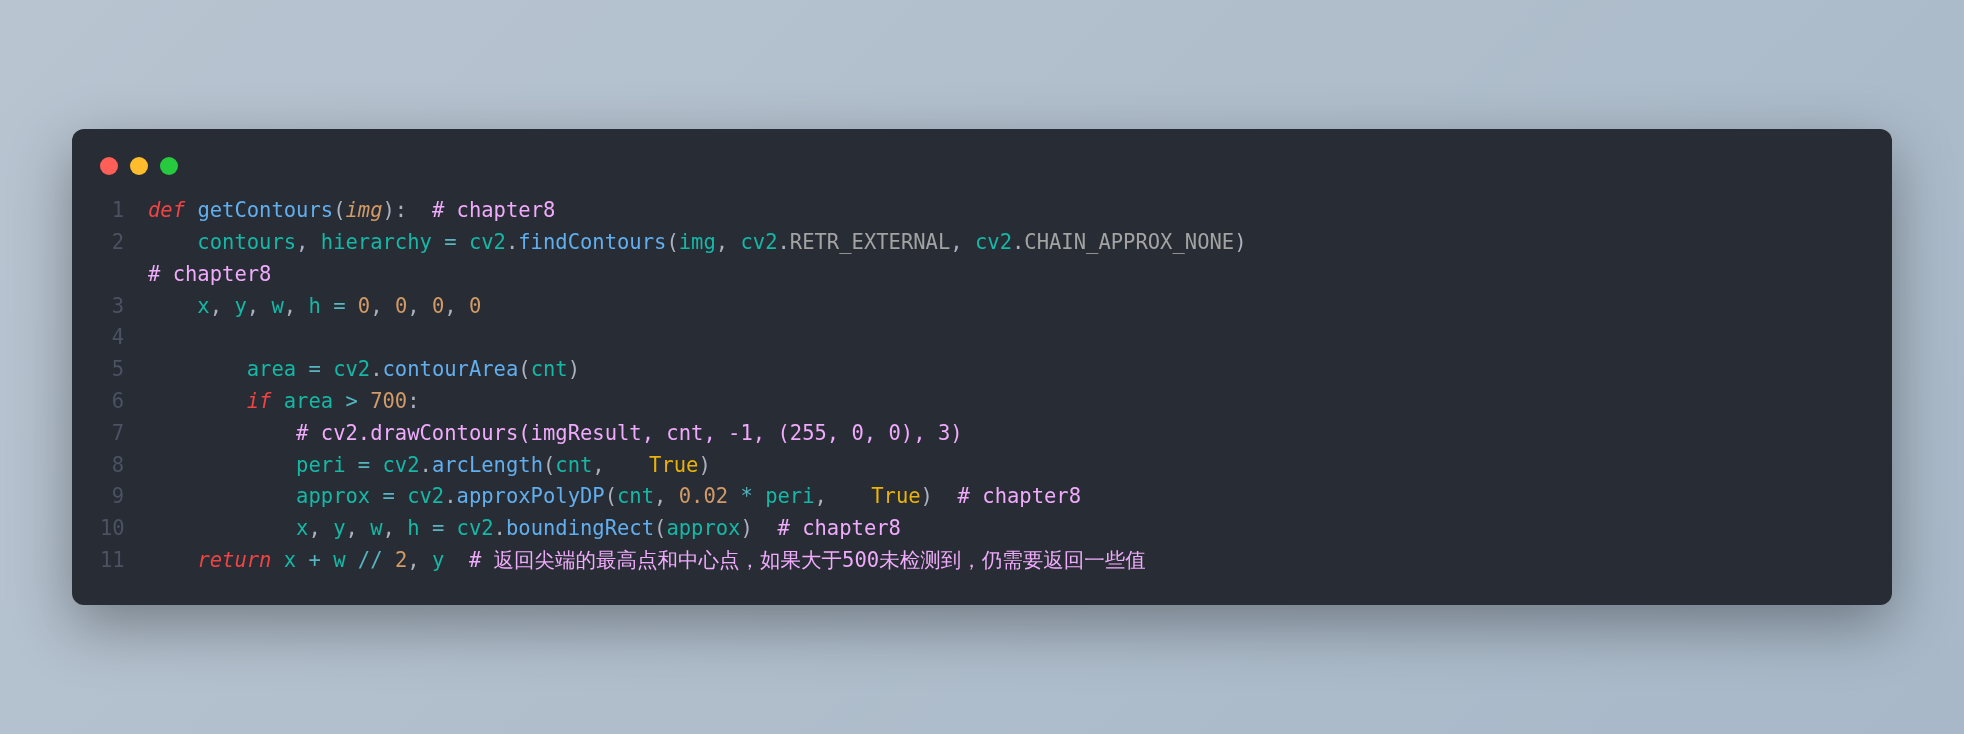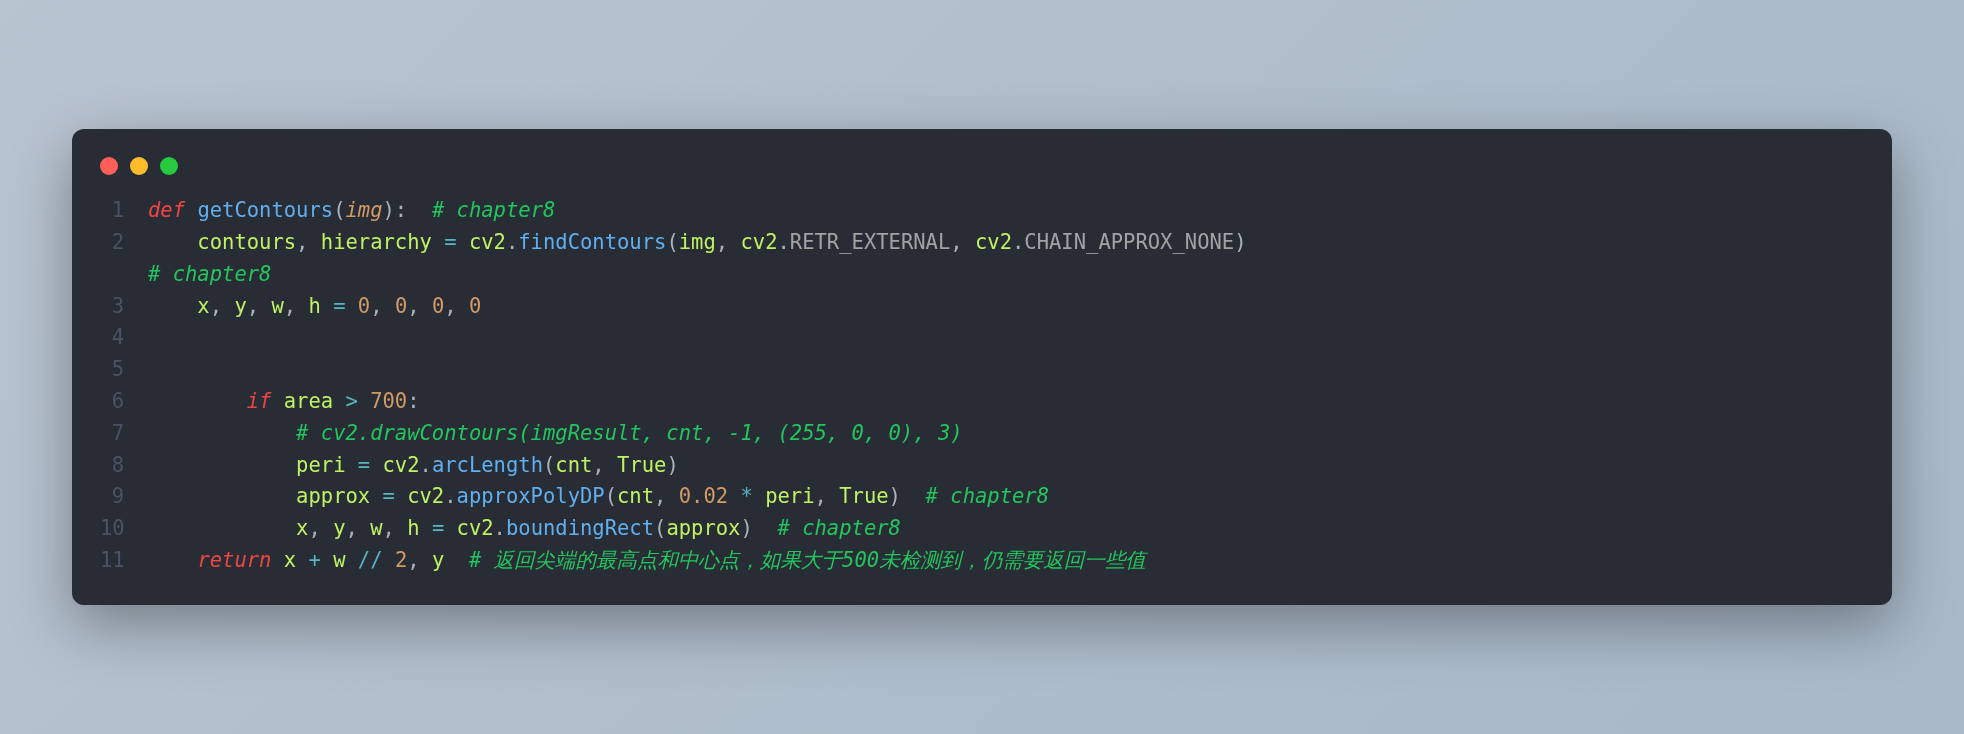--- a/index.html
+++ b/index.html
@@ -49,42 +49,42 @@
     padding-right: 24px;
     user-select: none;
     flex-shrink: 0;
   }
   .code { color: #abb2bf; }
   .kw { color: #ef4444; font-style: italic; }
   .fn { color: #61afef; }
   .param { color: #d19a66; font-style: italic; }
   .num { color: #d19a66; }
   .op { color: #56b6c2; }
-  .comment { color: #22c55e; font-style: italic; }
-  .ident { color: #bef264; }
+  .comment { color: #f0abfc; }
+  .ident { color: #14b8a6; }
   .attr { color: #a3a3a3; }
   .punct { color: #abb2bf; }
-  .bool { color: #bef264; }
+  .bool { color: #eab308; margin-left: 32px; }
 </style>
 </head>
 <body>
 
 <div class="window">
   <div class="titlebar">
     <div class="dot red"></div>
     <div class="dot yellow"></div>
     <div class="dot green"></div>
   </div>
   <div class="code-area" id="code-area">
       <div class="line"><span class="gutter">1</span><span class="code"><span class="kw">def </span><span class="fn">getContours</span><span class="punct">(</span><span class="param">img</span><span class="punct">):  </span><span class="comment"># chapter8</span></span></div>
       <div class="line"><span class="gutter">2</span><span class="code"><span class="ident">    contours</span><span class="punct">, </span><span class="ident">hierarchy </span><span class="op">= </span><span class="ident">cv2</span><span class="punct">.</span><span class="fn">findContours</span><span class="punct">(</span><span class="ident">img</span><span class="punct">, </span><span class="ident">cv2</span><span class="punct">.</span><span class="attr">RETR_EXTERNAL</span><span class="punct">, </span><span class="ident">cv2</span><span class="punct">.</span><span class="attr">CHAIN_APPROX_NONE</span><span class="punct">)  </span></span></div>
       <div class="line"><span class="gutter"></span><span class="code"><span class="comment"># chapter8</span></span></div>
       <div class="line"><span class="gutter">3</span><span class="code"><span class="ident">    x</span><span class="punct">, </span><span class="ident">y</span><span class="punct">, </span><span class="ident">w</span><span class="punct">, </span><span class="ident">h </span><span class="op">= </span><span class="num">0</span><span class="punct">, </span><span class="num">0</span><span class="punct">, </span><span class="num">0</span><span class="punct">, </span><span class="num">0</span></span></div>
       <div class="line"><span class="gutter">4</span></div>
-      <div class="line"><span class="gutter">5</span></div>
+      <div class="line"><span class="gutter">5</span><span class="code"><span class="ident">        area </span><span class="op">= </span><span class="ident">cv2</span><span class="punct">.</span><span class="fn">contourArea</span><span class="punct">(</span><span class="ident">cnt</span><span class="punct">)</span></span></div>
       <div class="line"><span class="gutter">6</span><span class="code"><span class="ident">        </span><span class="kw">if </span><span class="ident">area </span><span class="op">&gt; </span><span class="num">700</span><span class="punct">:</span></span></div>
       <div class="line"><span class="gutter">7</span><span class="code"><span class="ident">            </span><span class="comment"># cv2.drawContours(imgResult, cnt, -1, (255, 0, 0), 3)</span></span></div>
       <div class="line"><span class="gutter">8</span><span class="code"><span class="ident">            peri </span><span class="op">= </span><span class="ident">cv2</span><span class="punct">.</span><span class="fn">arcLength</span><span class="punct">(</span><span class="ident">cnt</span><span class="punct">, </span><span class="bool">True</span><span class="punct">)</span></span></div>
       <div class="line"><span class="gutter">9</span><span class="code"><span class="ident">            approx </span><span class="op">= </span><span class="ident">cv2</span><span class="punct">.</span><span class="fn">approxPolyDP</span><span class="punct">(</span><span class="ident">cnt</span><span class="punct">, </span><span class="num">0.02</span><span class="op"> * </span><span class="ident">peri</span><span class="punct">, </span><span class="bool">True</span><span class="punct">)  </span><span class="comment"># chapter8</span></span></div>
       <div class="line"><span class="gutter">10</span><span class="code"><span class="ident">            x</span><span class="punct">, </span><span class="ident">y</span><span class="punct">, </span><span class="ident">w</span><span class="punct">, </span><span class="ident">h </span><span class="op">= </span><span class="ident">cv2</span><span class="punct">.</span><span class="fn">boundingRect</span><span class="punct">(</span><span class="ident">approx</span><span class="punct">)  </span><span class="comment"># chapter8</span></span></div>
       <div class="line"><span class="gutter">11</span><span class="code"><span class="ident">    </span><span class="kw">return </span><span class="ident">x </span><span class="op">+ </span><span class="ident">w </span><span class="op">// </span><span class="num">2</span><span class="punct">, </span><span class="ident">y  </span><span class="comment"># 返回尖端的最高点和中心点，如果大于500未检测到，仍需要返回一些值</span></span></div>
     </div>
 </div>
 
 </body></html>

